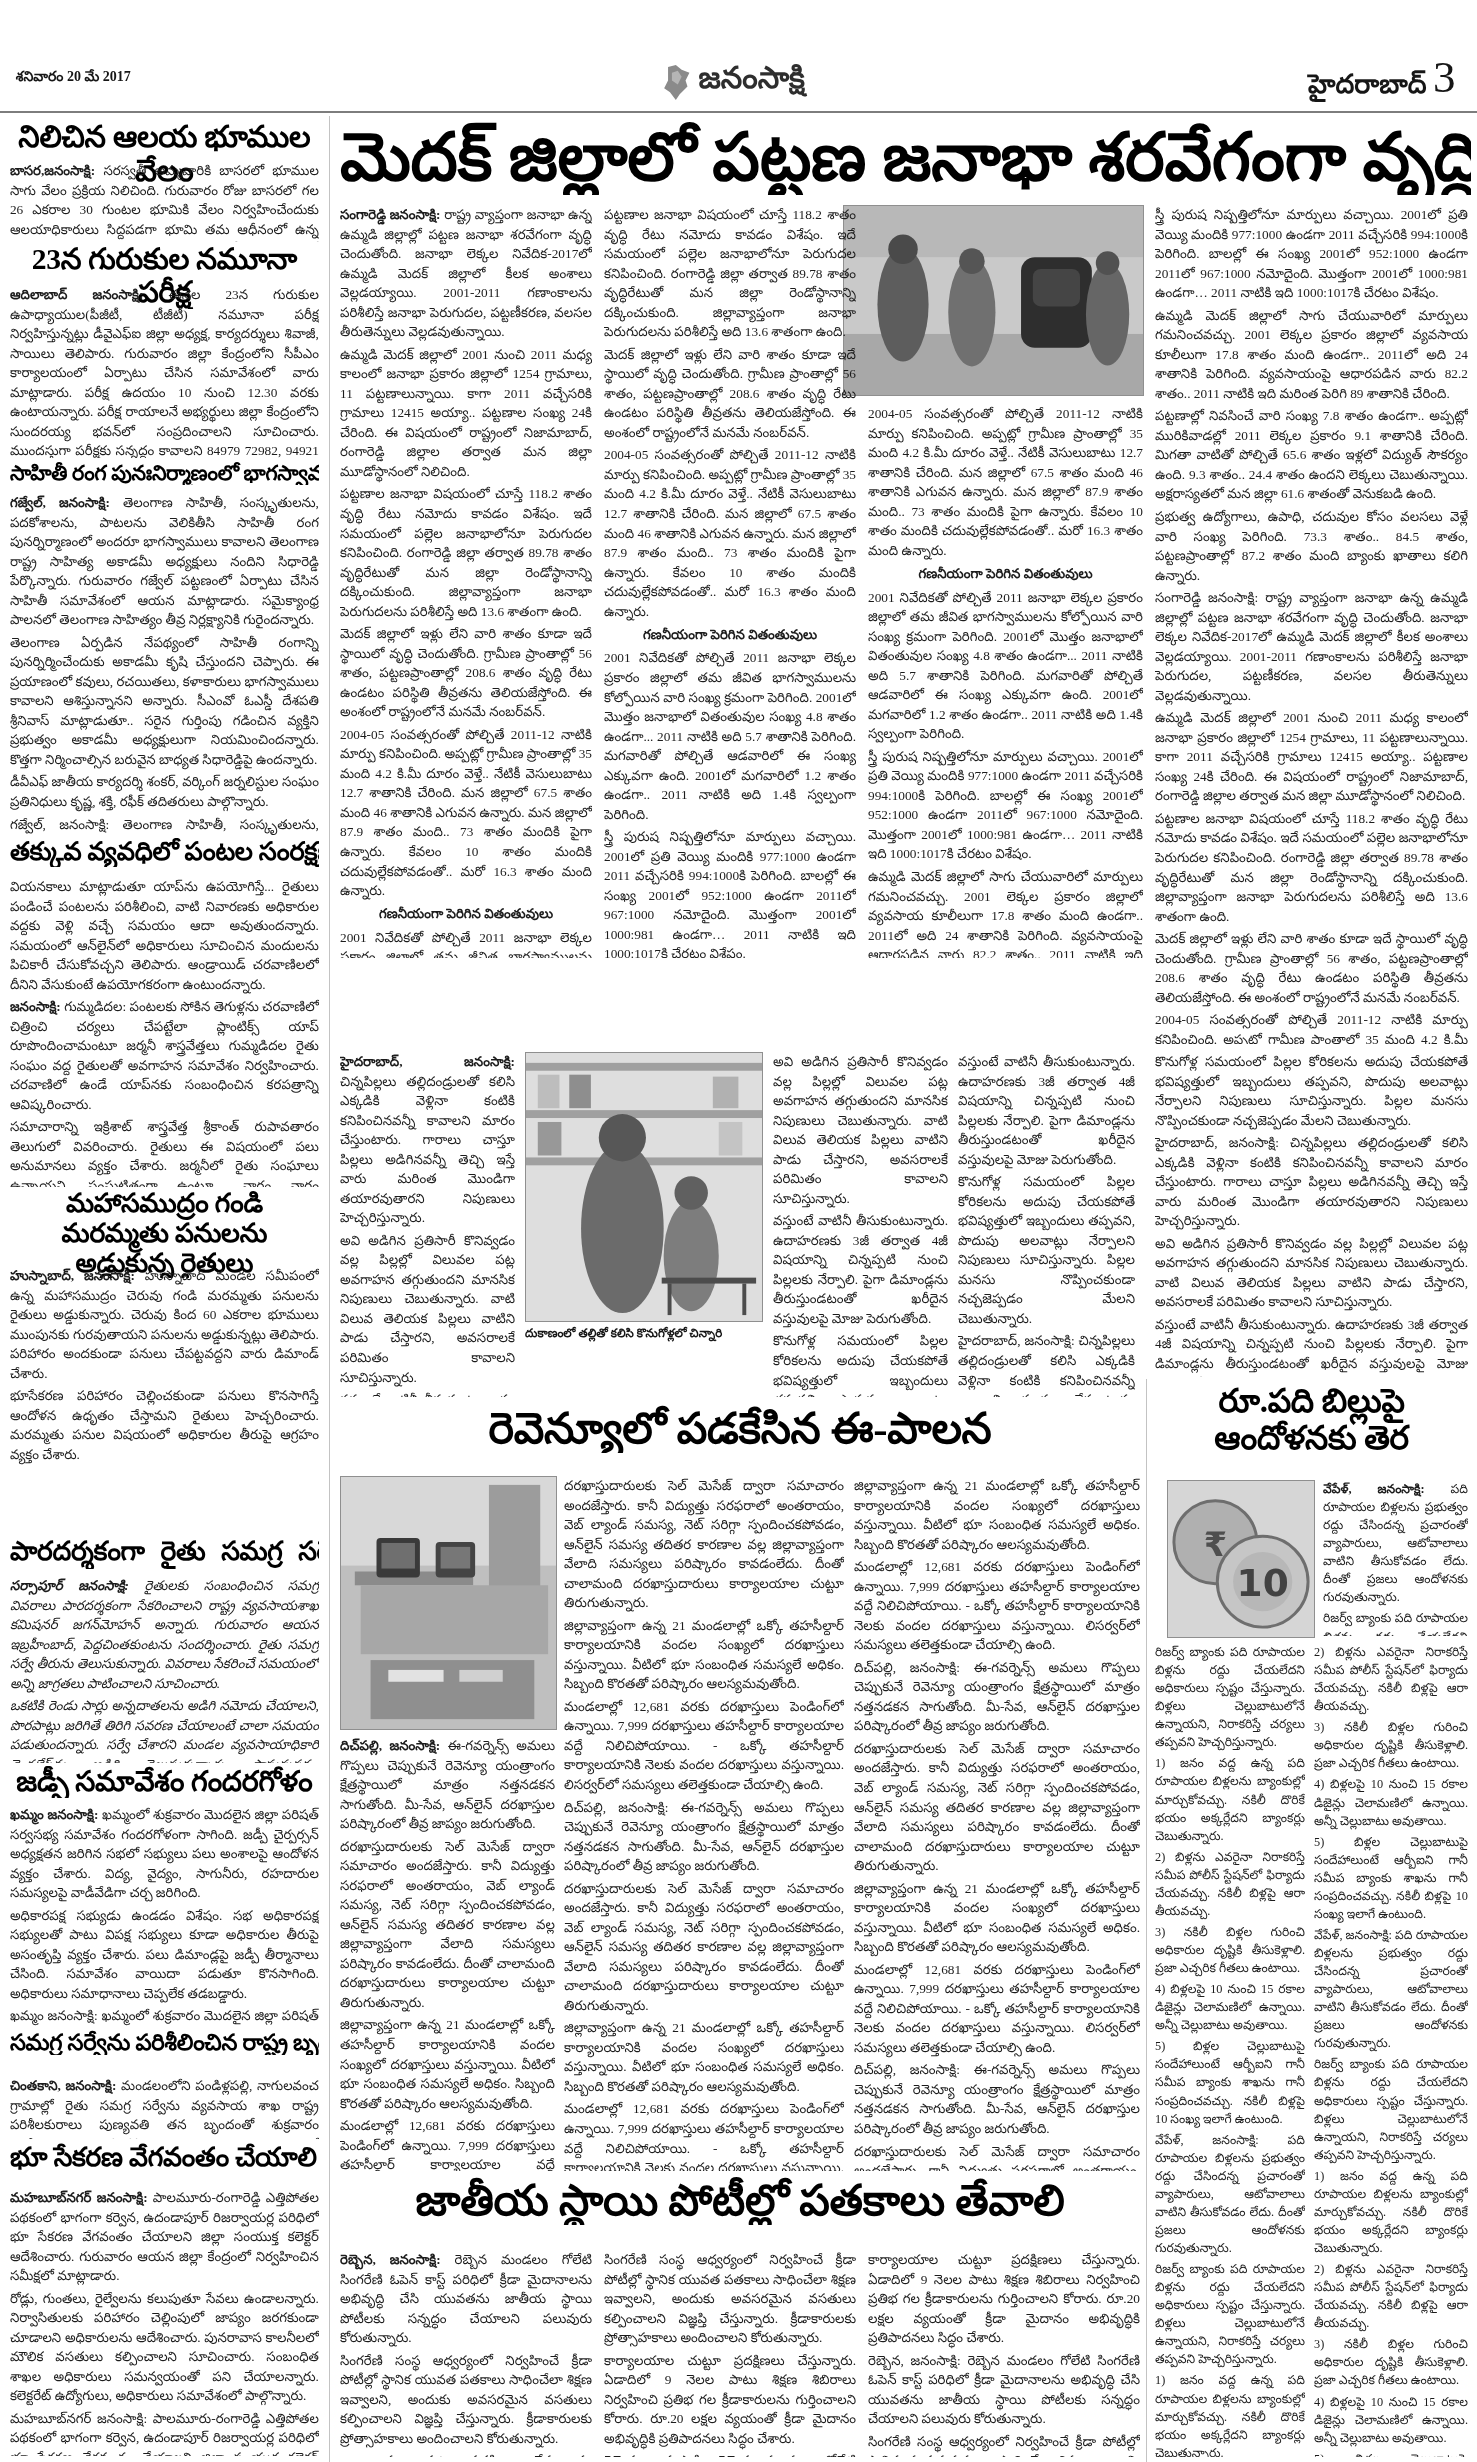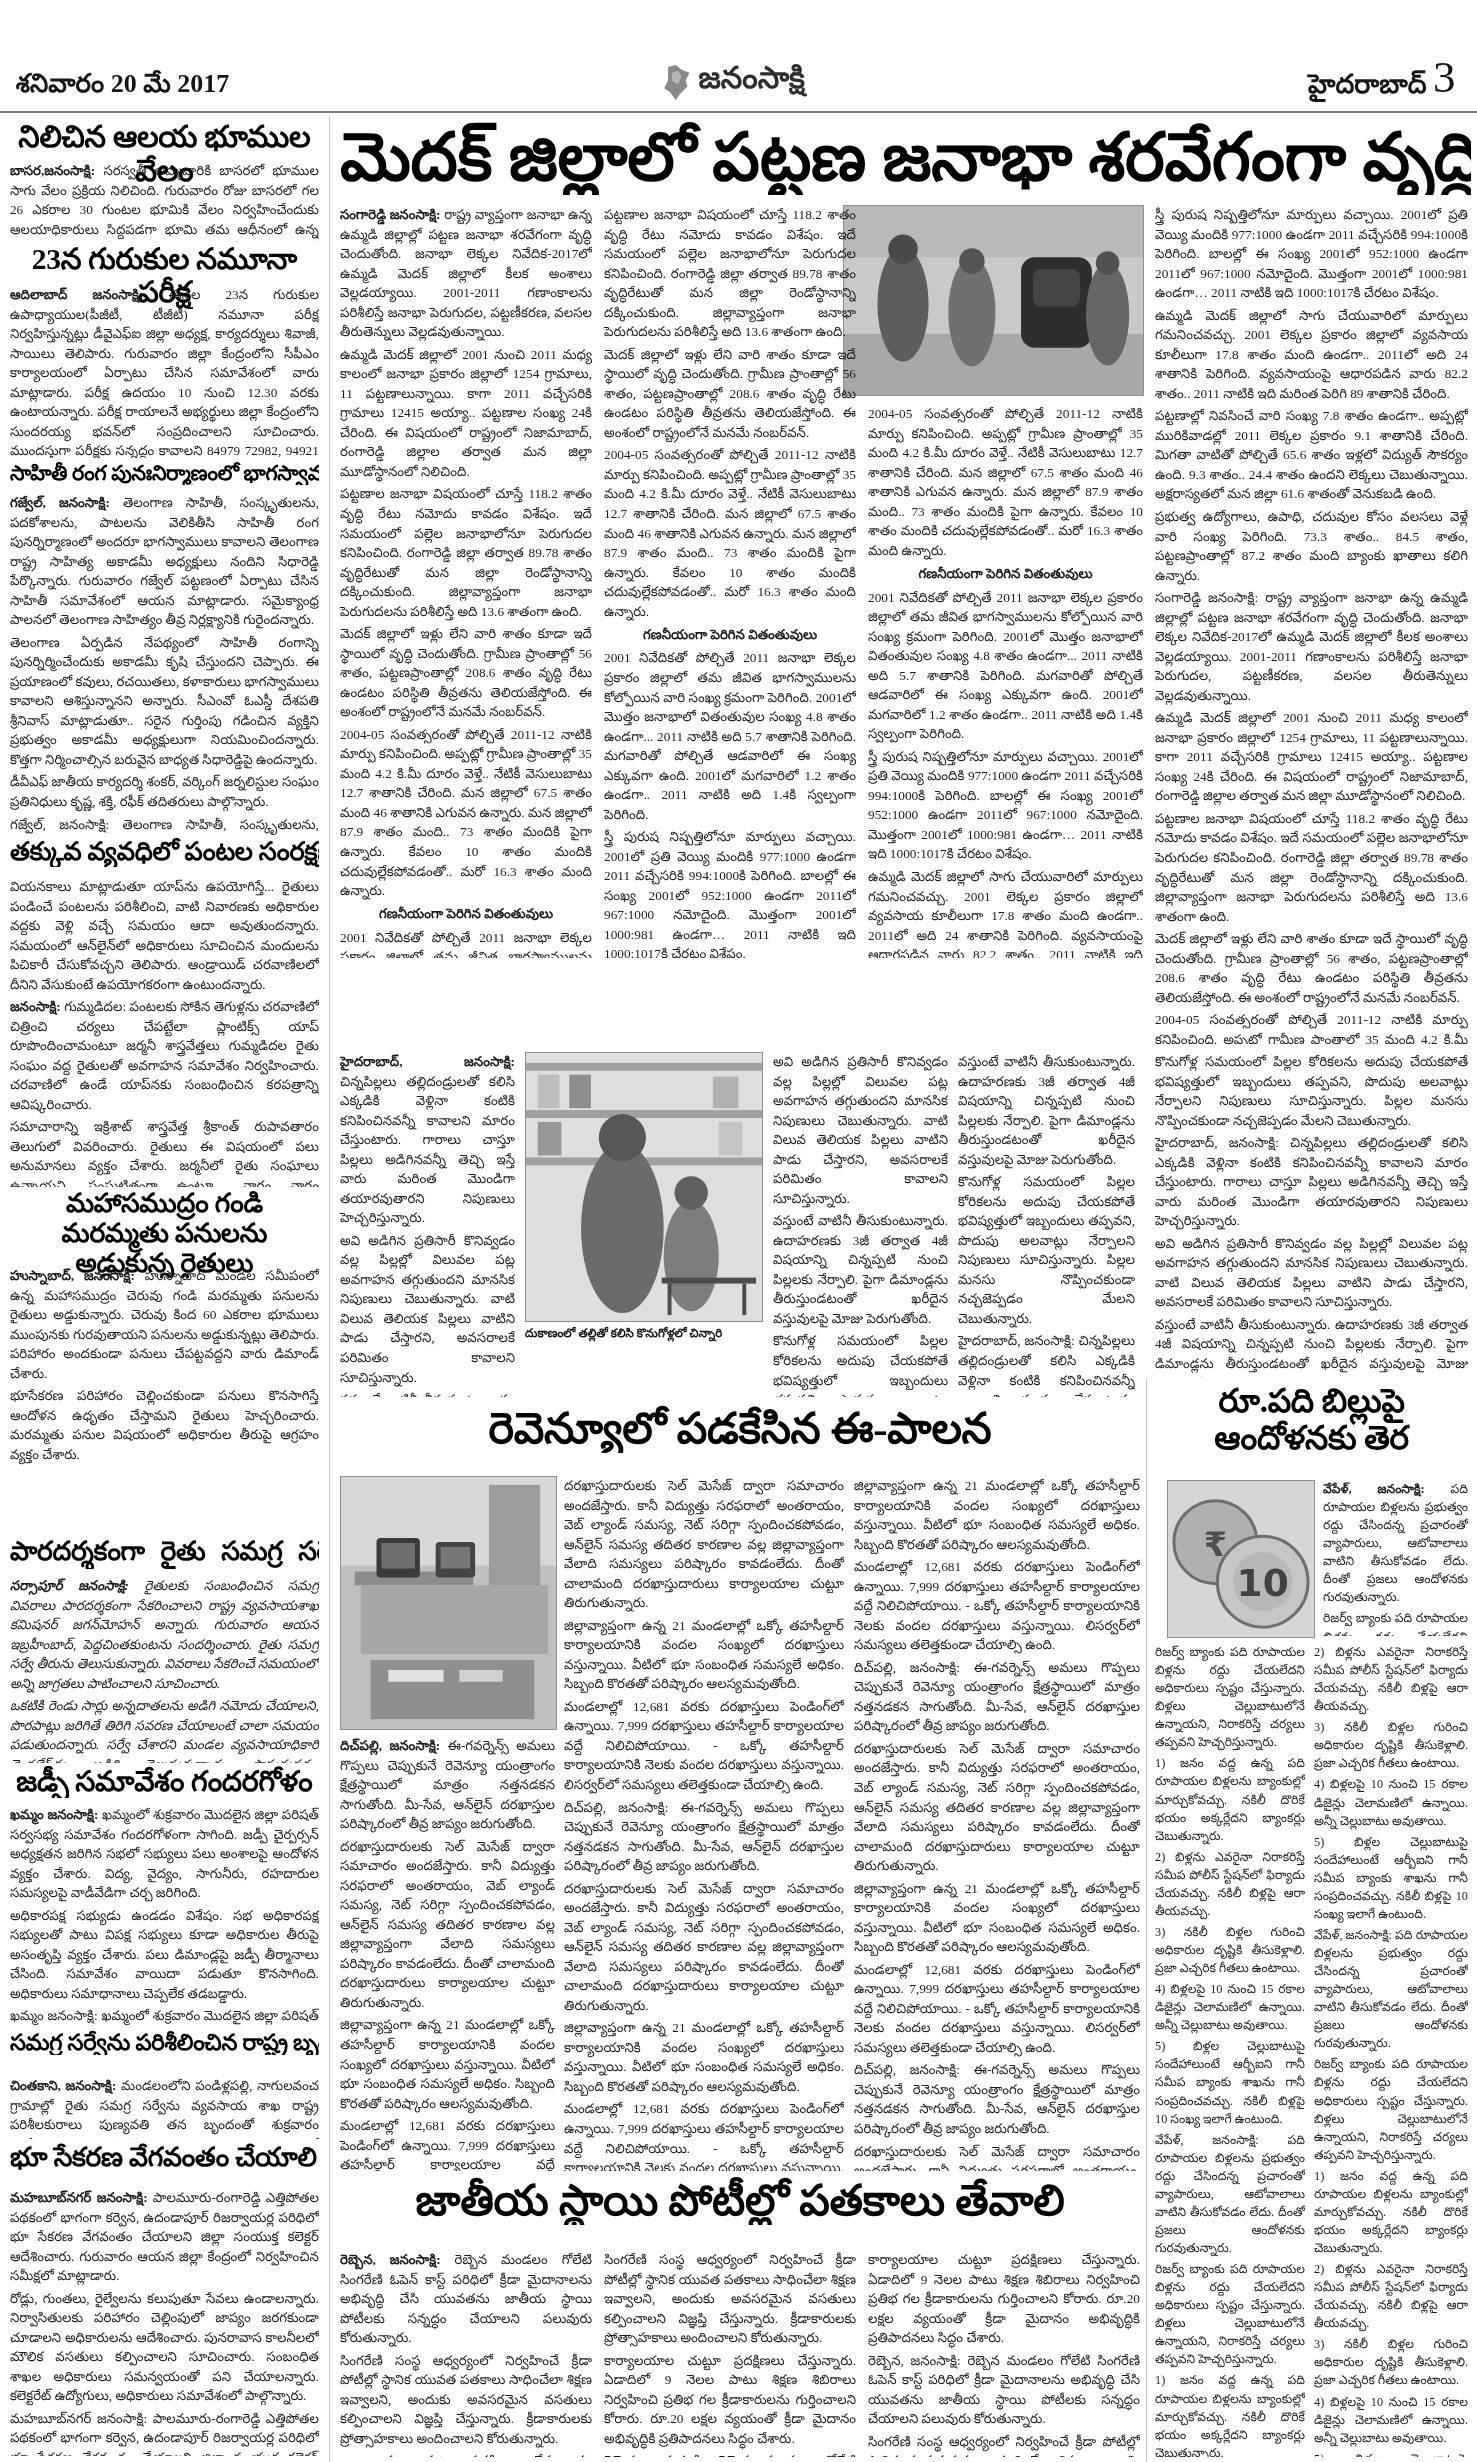--- a/index.html
+++ b/index.html
@@ -11,21 +11,21 @@
   .body b{font-weight:bold;}
   .body p.subhead{font-weight:bold;text-align:center;margin:3.9px 0;}
   .hl{position:absolute;font-weight:bold;color:#000000;text-align:center;line-height:1.12;
       white-space:nowrap;overflow:hidden;letter-spacing:-0.3px;}
   .hl.wrap{white-space:normal;}
   .photo{position:absolute;border:1px solid #8f8f8f;background:#cfcfcf;overflow:hidden;}
   .photo svg{display:block;width:100%;height:100%;}
   .caption{font-size:11.8px;font-weight:bold;line-height:1.35;text-align:justify;padding-top:3.9px;}
   .vrule{position:absolute;width:1px;background:#c3c3c3;}
   .hrule{position:absolute;background:#7d7d7d;}
-  .hdr-date{position:absolute;font-weight:bold;font-size:26px;}
+  .hdr-date{position:absolute;font-weight:bold;font-size:14px;}
   .masthead{position:absolute;display:flex;align-items:center;gap:6.9px;font-weight:bold;font-size:30.5px;color:#2e2e2e;}
   .hdr-city{position:absolute;font-weight:bold;font-size:26.6px;}
   .hdr-page{position:absolute;font-size:45px;font-weight:normal;line-height:1;}
 </style>
 </head>
 <body>
 
 <div class="page">
 
   <div class="hdr-date" style="left:15.8px;top:69px;">శనివారం 20 మే 2017</div>

